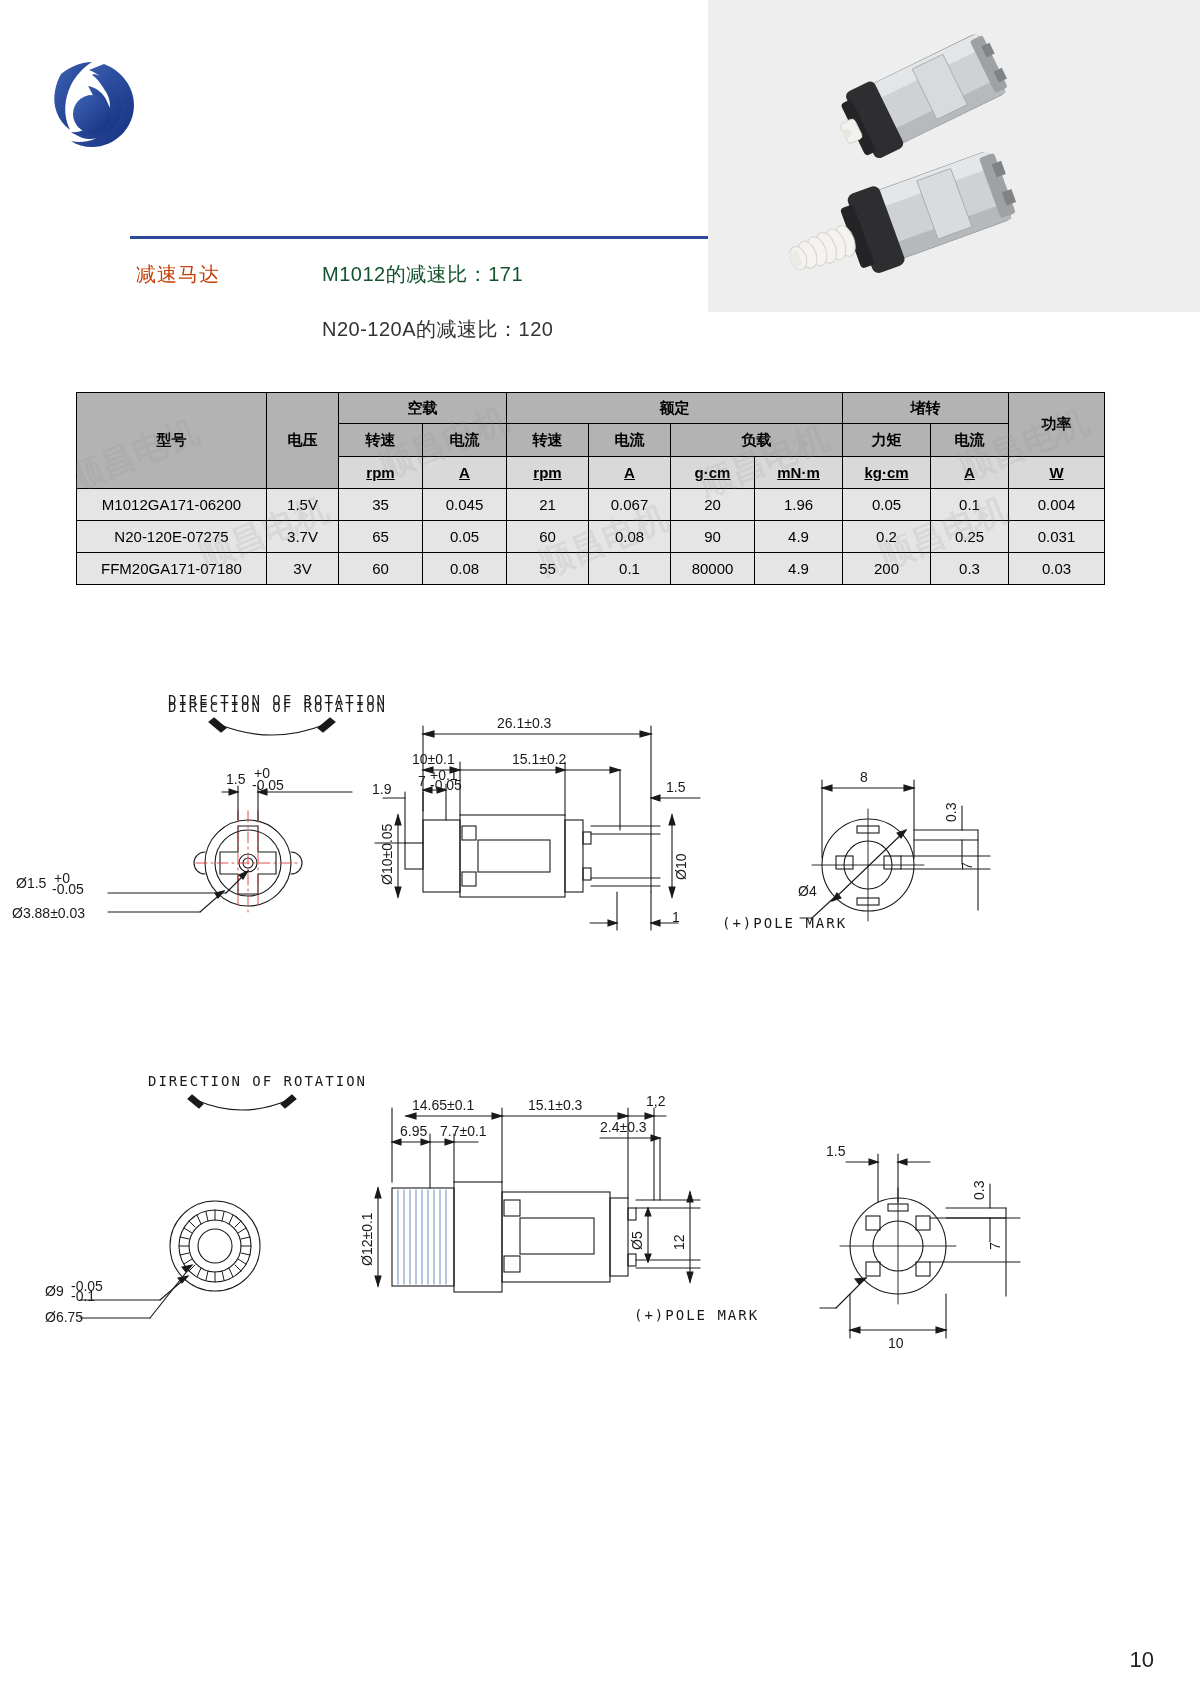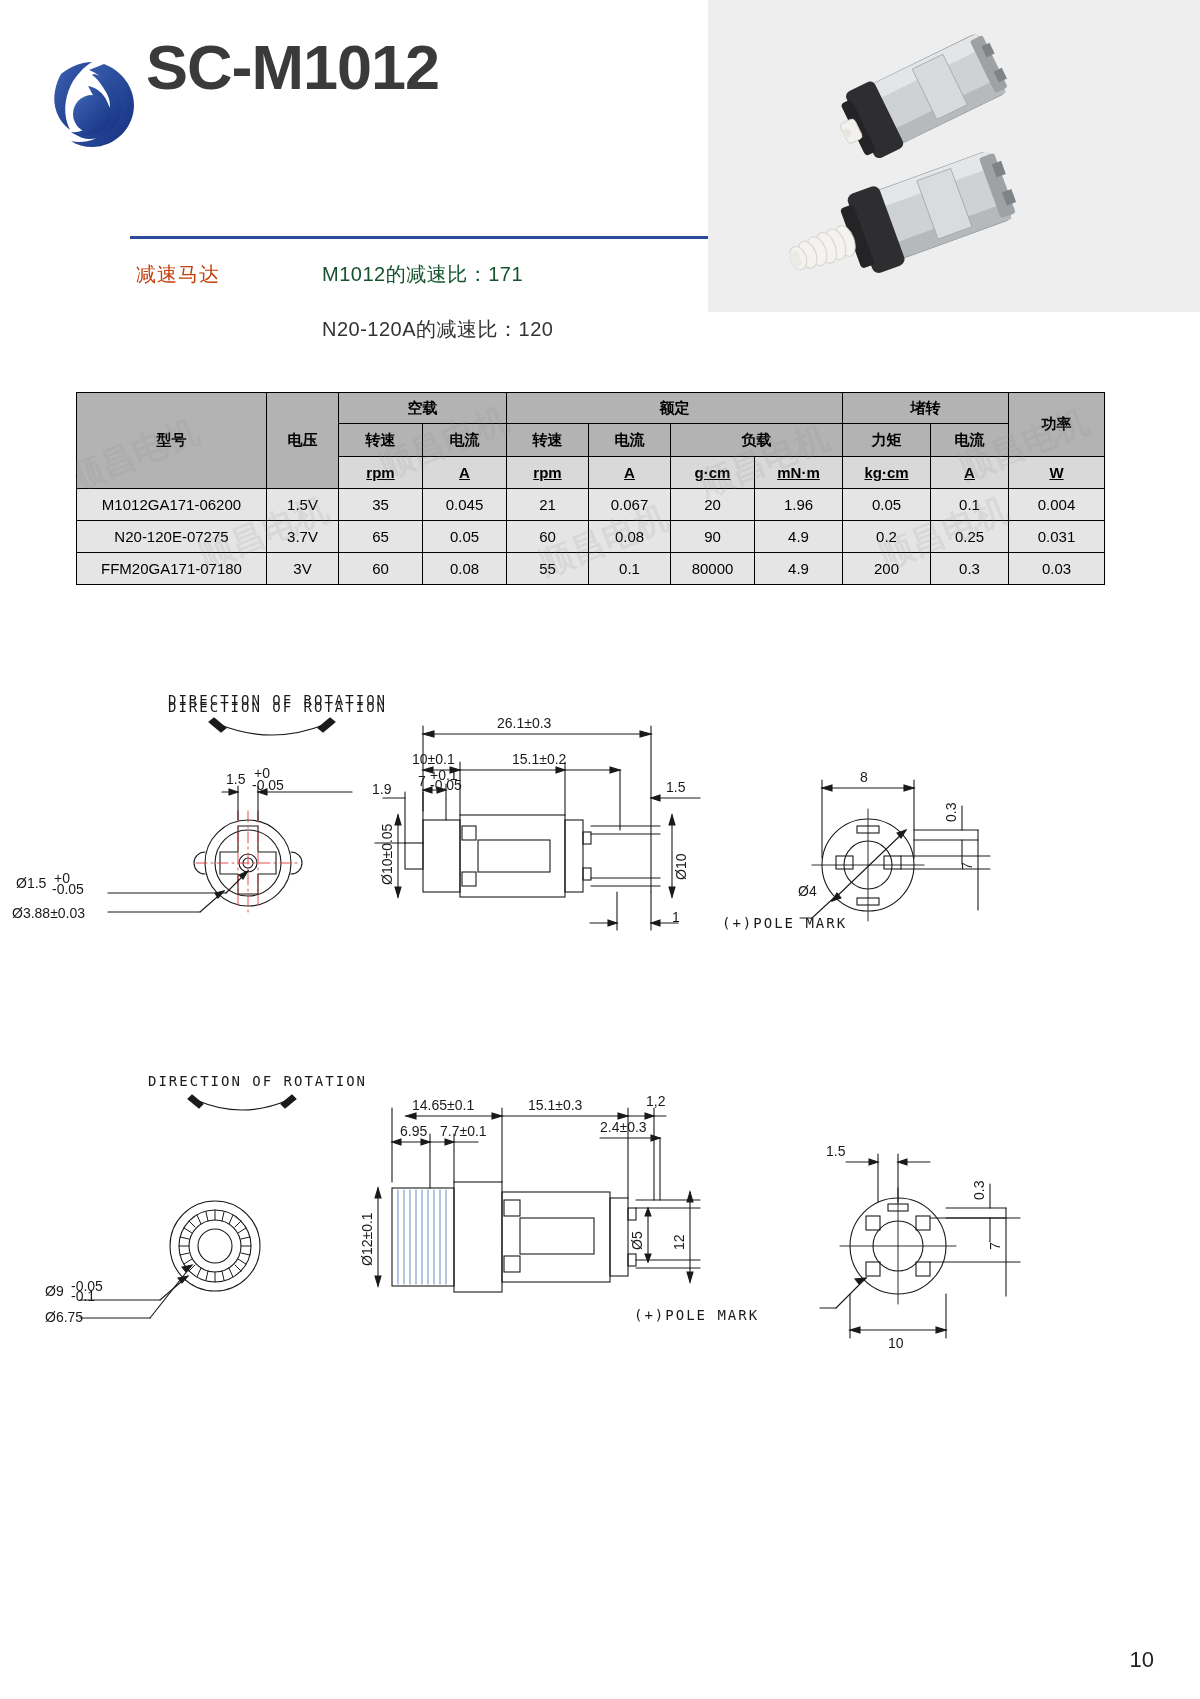--- a/index.html
+++ b/index.html
@@ -73,21 +73,20 @@
                  C42 78 53 74 60 65 C68 55 68 41 60 31 C57 26 53 20 48 17 Z" fill="url(#lg)"></path>
         <path d="M44 28 C56 30 65 41 65 53 C65 67 54 78 40 78 C35 78 31 77 27 74
                  C36 75 44 71 49 64 C55 56 55 45 49 37 C47 34 46 31 44 28 Z" fill="url(#lg)"></path>
         <circle cx="48" cy="56" r="19" fill="url(#lg)"></circle>
         <path d="M17 16 C27 8 38 4 48 4 C40 9 32 17 27 27 C20 41 19 58 26 72
                  C14 63 8 48 11 33 C12 27 14 21 17 16 Z" fill="url(#lg)"></path>
       </svg>
     </div>
 
     <div class="title-wrap">
-      <div class="title-line">SC-M1012</div>
     </div>
 
     <div class="rule"></div>
 
     <div class="sub-row">
       <div class="sub-left">减速马达</div>
       <div class="sub-r1">M1012的减速比：171</div>
       <div class="sub-r2">N20-120A的减速比：120</div>
     </div>
 

